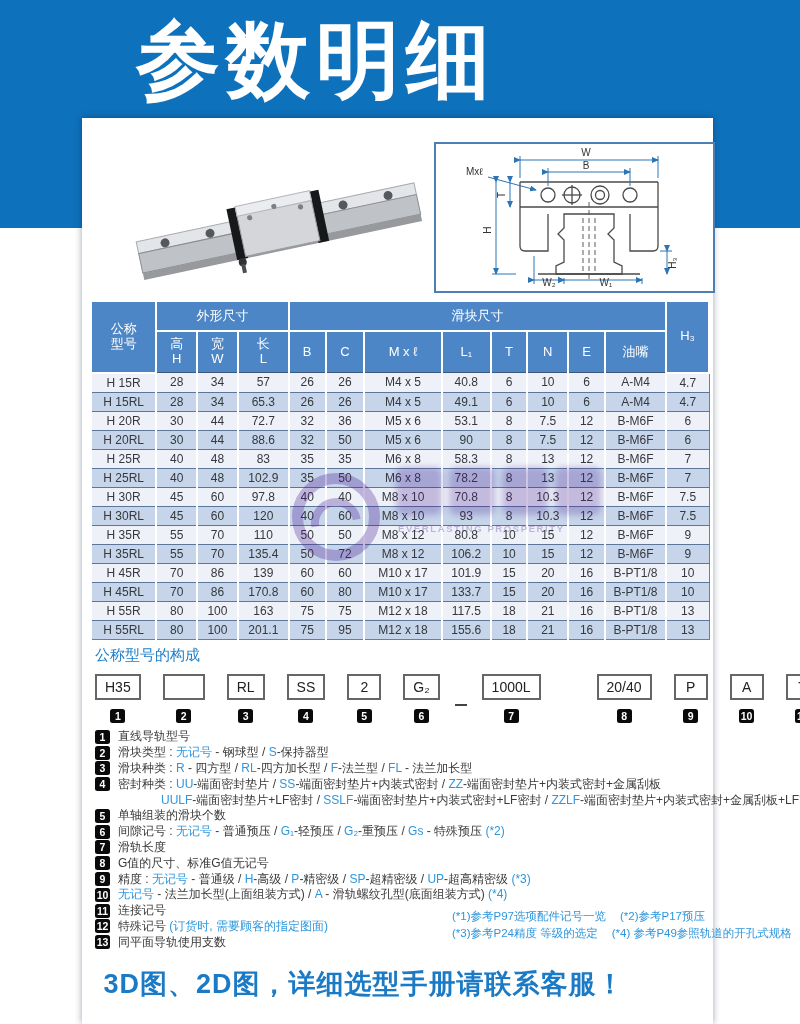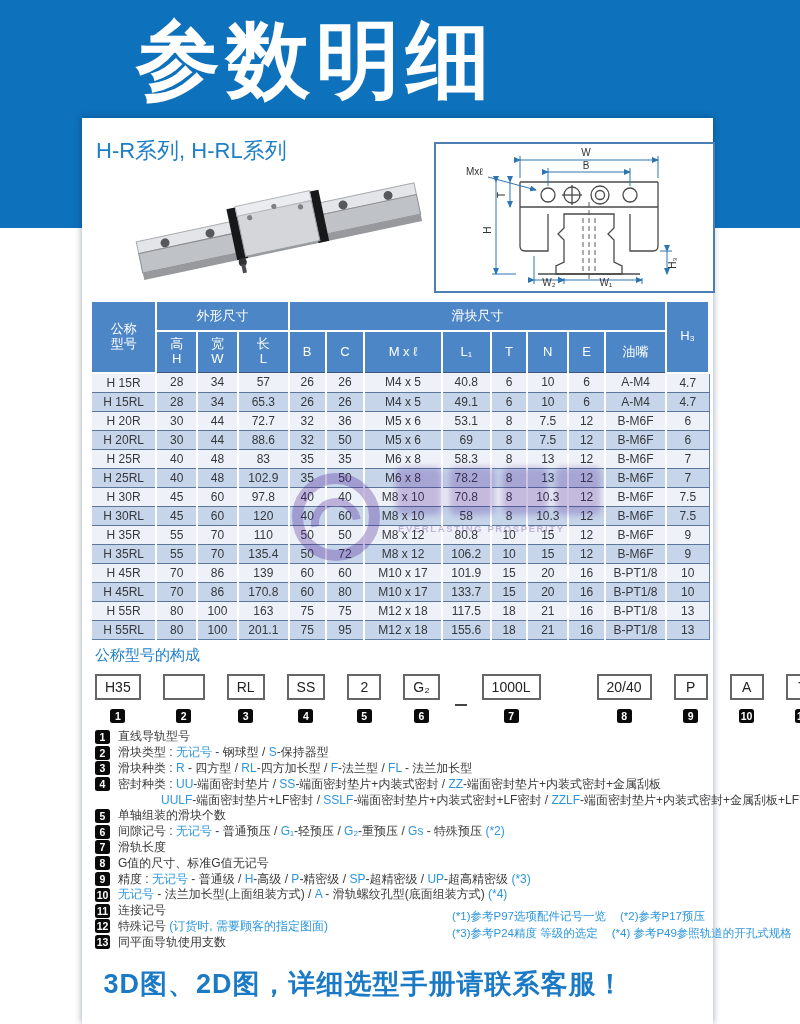--- a/index.html
+++ b/index.html
@@ -86,21 +86,20 @@
 <body>
 
 <div class="page">
 
   <div class="header-band">
     <div class="header-title">参数明细</div>
   </div>
 
   <div class="panel"></div>
 
-  <div class="series-title">H-R系列, H-RL系列</div>
 
   <div class="photo">
     <svg width="300" height="130" viewBox="0 0 300 130">
       <g transform="rotate(-12 150 64)">
         <rect x="8" y="50" width="284" height="12" fill="#e3e5e8" stroke="#a8abae" stroke-width="1"></rect>
         <rect x="8" y="62" width="284" height="20" fill="#bfc2c6" stroke="#8a8d90" stroke-width="1"></rect>
         <rect x="8" y="82" width="284" height="7" fill="#97999d"></rect>
         <circle cx="36" cy="57" r="4.5" fill="#55585c"></circle>
         <circle cx="82" cy="57" r="4.5" fill="#55585c"></circle>
         <circle cx="218" cy="57" r="4.5" fill="#55585c"></circle>
@@ -261,21 +260,21 @@
           <td>6</td>
         </tr>
         <tr>
           <td>H 20RL</td>
           <td>30</td>
           <td>44</td>
           <td>88.6</td>
           <td>32</td>
           <td>50</td>
           <td>M5 x 6</td>
-          <td>69</td>
+          <td>90</td>
           <td>8</td>
           <td>7.5</td>
           <td>12</td>
           <td>B-M6F</td>
           <td>6</td>
         </tr>
         <tr>
           <td>H 25R</td>
           <td>40</td>
           <td>48</td>
@@ -321,21 +320,21 @@
           <td>7.5</td>
         </tr>
         <tr>
           <td>H 30RL</td>
           <td>45</td>
           <td>60</td>
           <td>120</td>
           <td>40</td>
           <td>60</td>
           <td>M8 x 10</td>
-          <td>58</td>
+          <td>93</td>
           <td>8</td>
           <td>10.3</td>
           <td>12</td>
           <td>B-M6F</td>
           <td>7.5</td>
         </tr>
         <tr>
           <td>H 35R</td>
           <td>55</td>
           <td>70</td>

